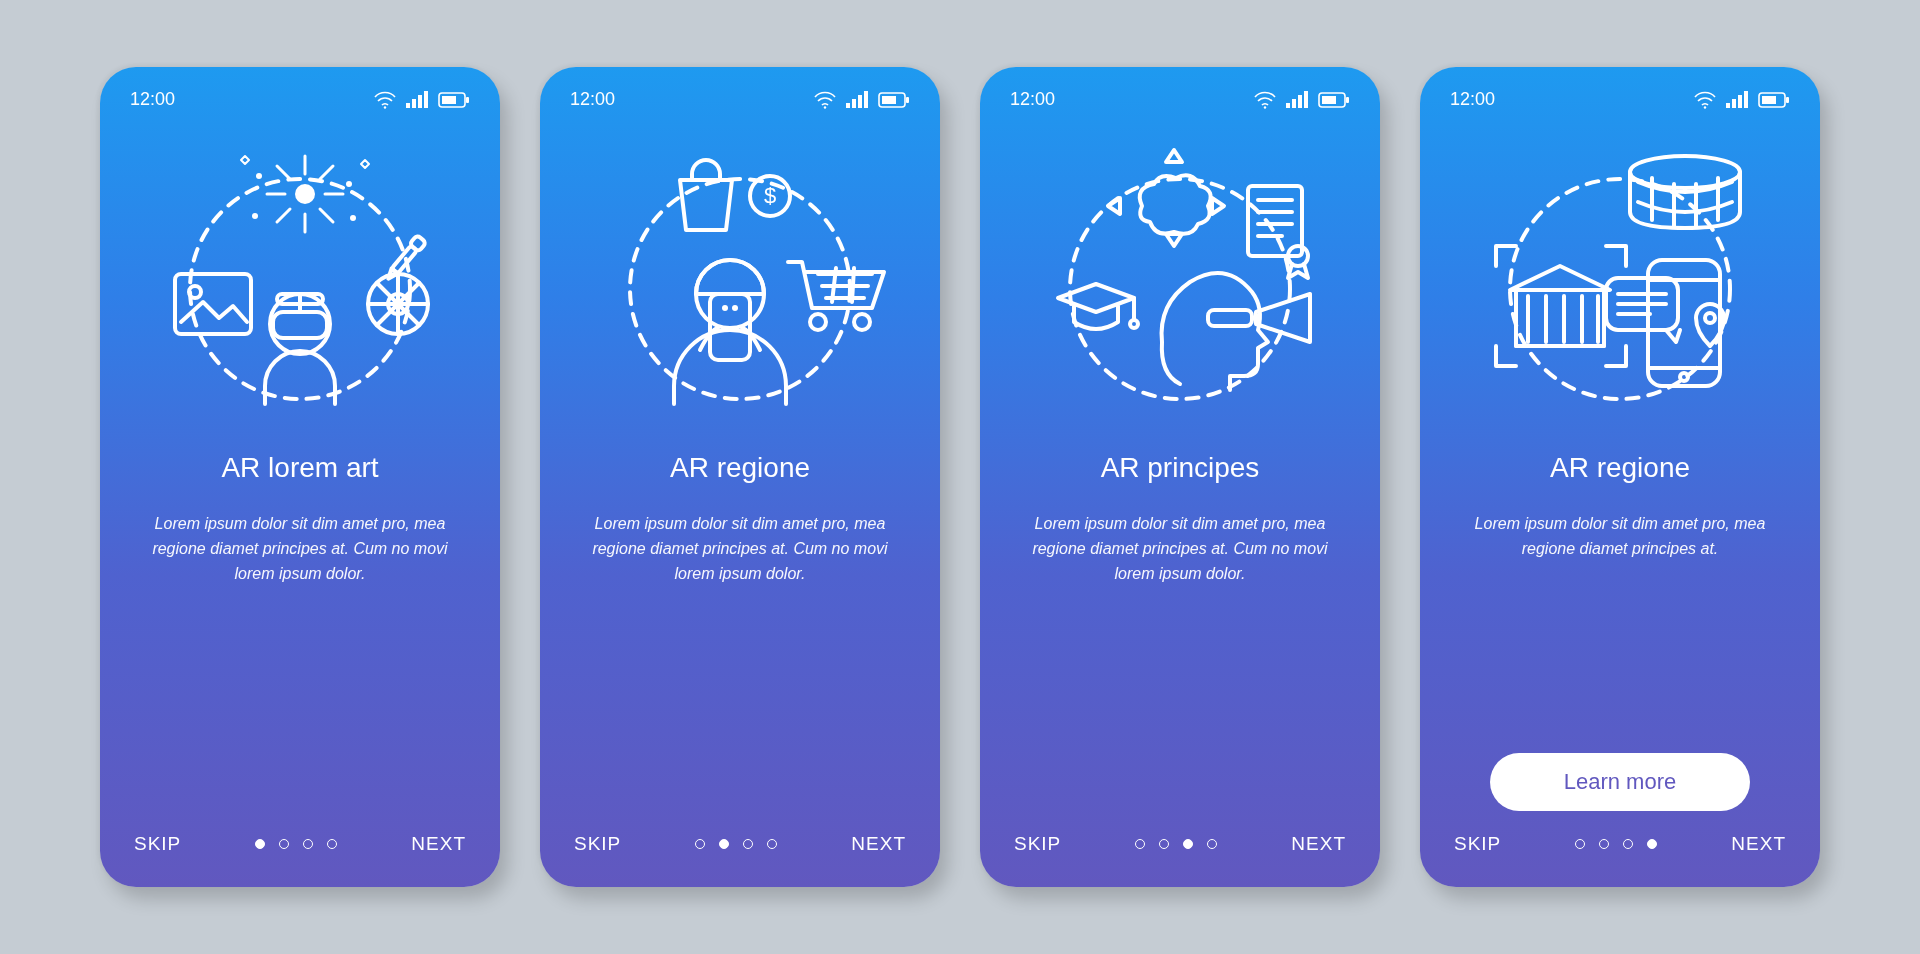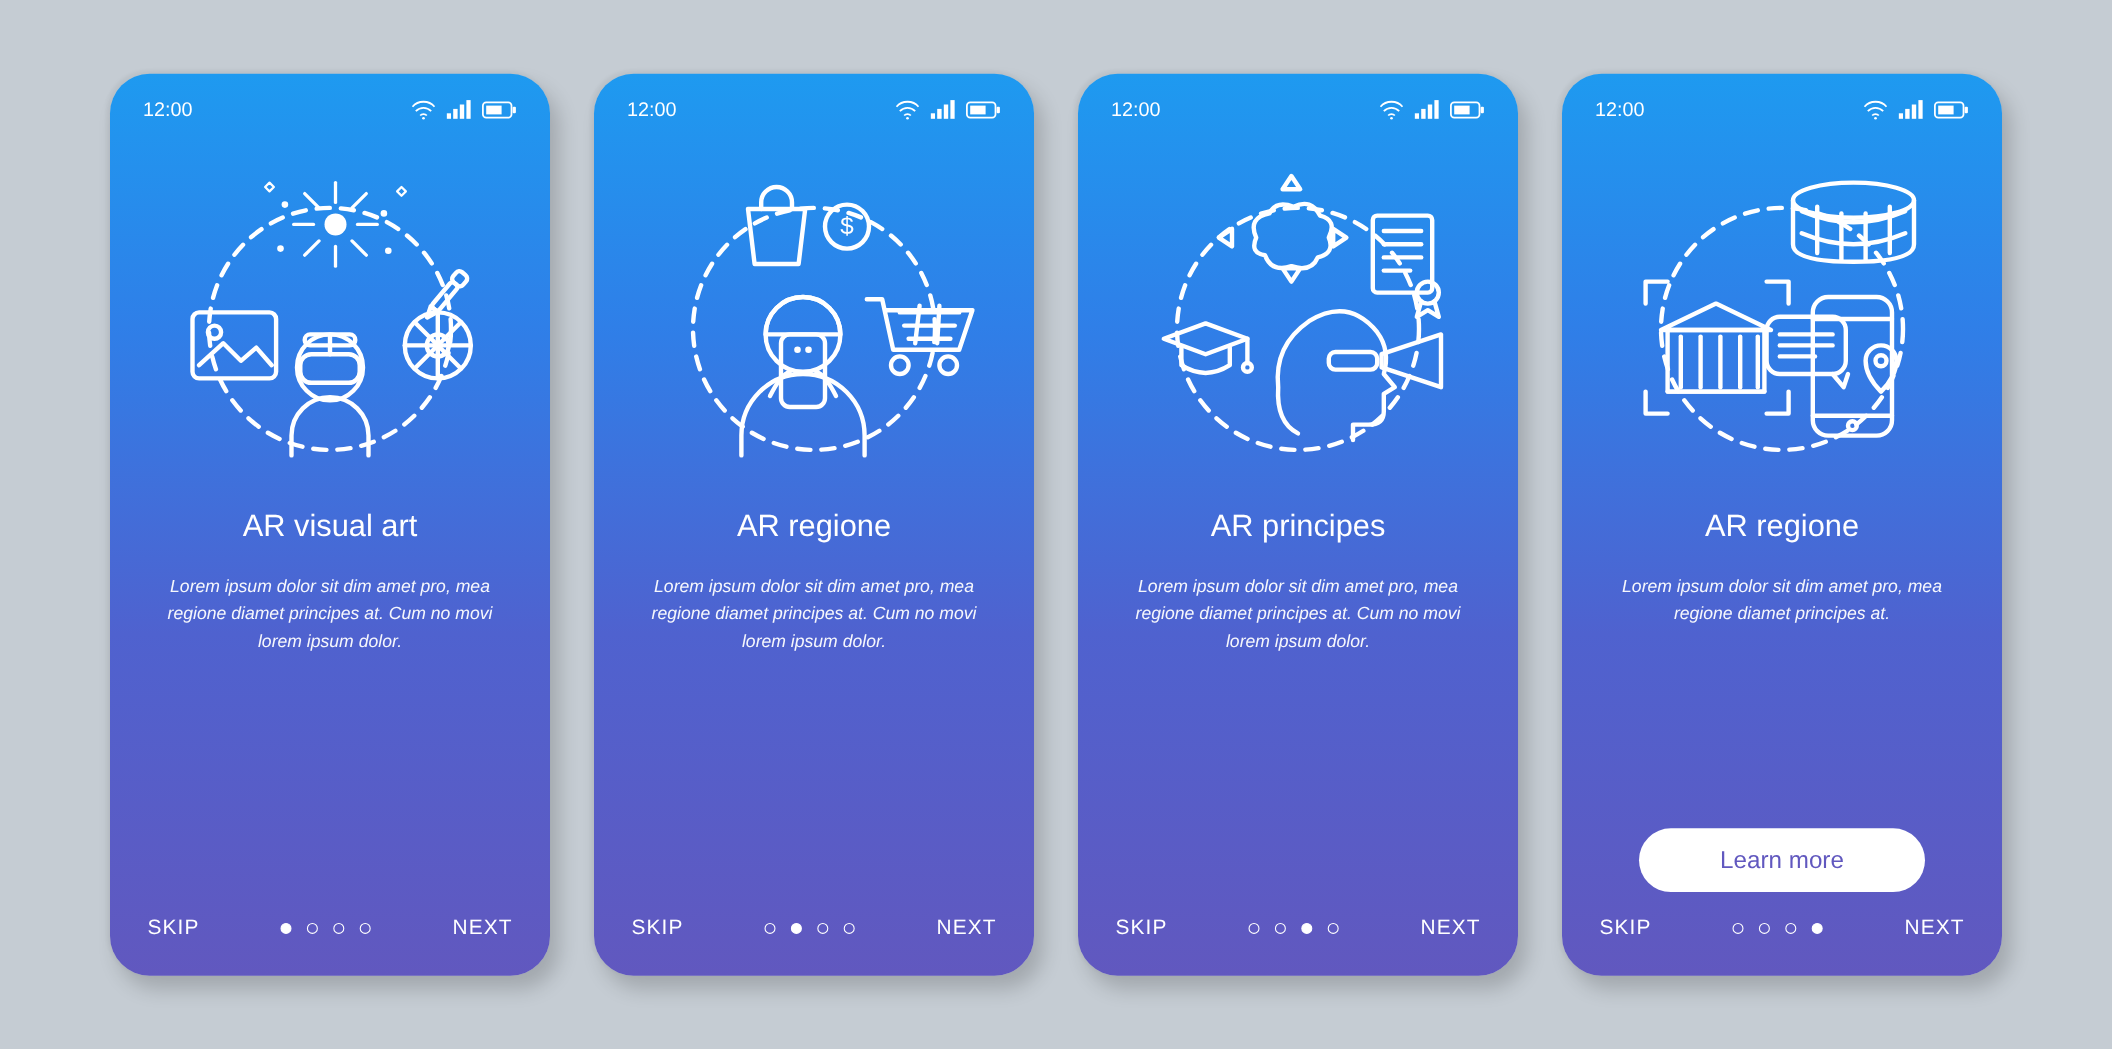--- a/index.html
+++ b/index.html
@@ -24,21 +24,21 @@
     flex-direction: column;
     padding: 22px 30px 26px 30px;
     position: relative;
   }
   .status-bar {
     display: flex;
     justify-content: space-between;
     align-items: center;
     font-size: 18px;
     font-weight: 400;
-    margin-bottom: 24px;
+    margin-bottom: 14px;
   }
   .status-icons { display: flex; gap: 10px; align-items: center; }
   .illu-wrap {
     width: 100%;
     height: 300px;
     display: flex;
     align-items: center;
     justify-content: center;
     margin-top: 10px;
   }
@@ -160,21 +160,21 @@
 
       <g transform="translate(115,150)">
         <path d="M20 120 v-18 a35 35 0 0 1 70 0 v18"></path>
         <circle cx="55" cy="40" r="30"></circle>
         <rect x="28" y="28" width="54" height="26" rx="10"></rect>
         <line x1="55" y1="28" x2="55" y2="12"></line>
         <rect x="32" y="10" width="46" height="10" rx="5"></rect>
       </g>
     </svg>
   </div>
-  <div class="title">AR visual art</div>
+  <div class="title">AR lorem art</div>
   <div class="desc">Lorem ipsum dolor sit dim amet pro, mea regione diamet principes at. Cum no movi lorem ipsum dolor.</div>
   <div class="spacer"></div>
   <div class="footer">
     <span class="nav-btn">SKIP</span>
     <div class="dots">
       <span class="dot active"></span>
       <span class="dot"></span>
       <span class="dot"></span>
       <span class="dot"></span>
     </div>

